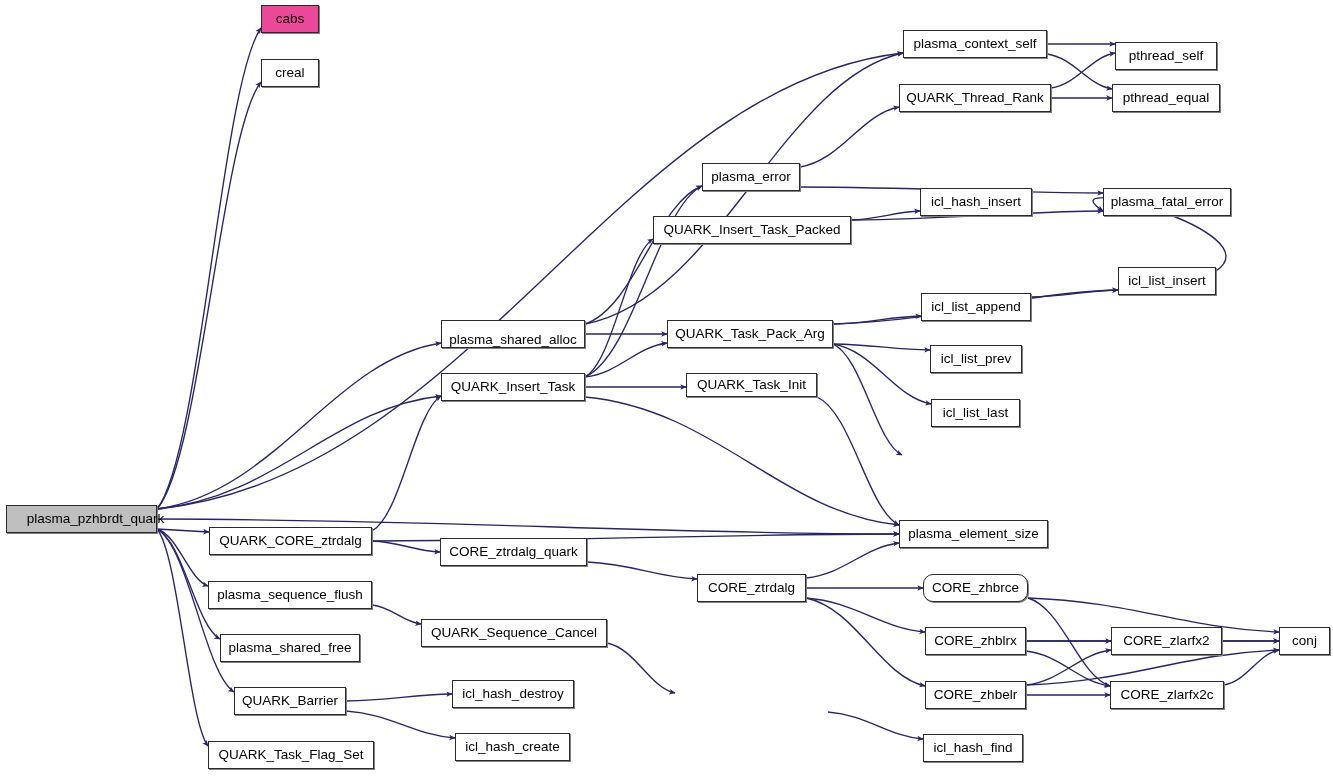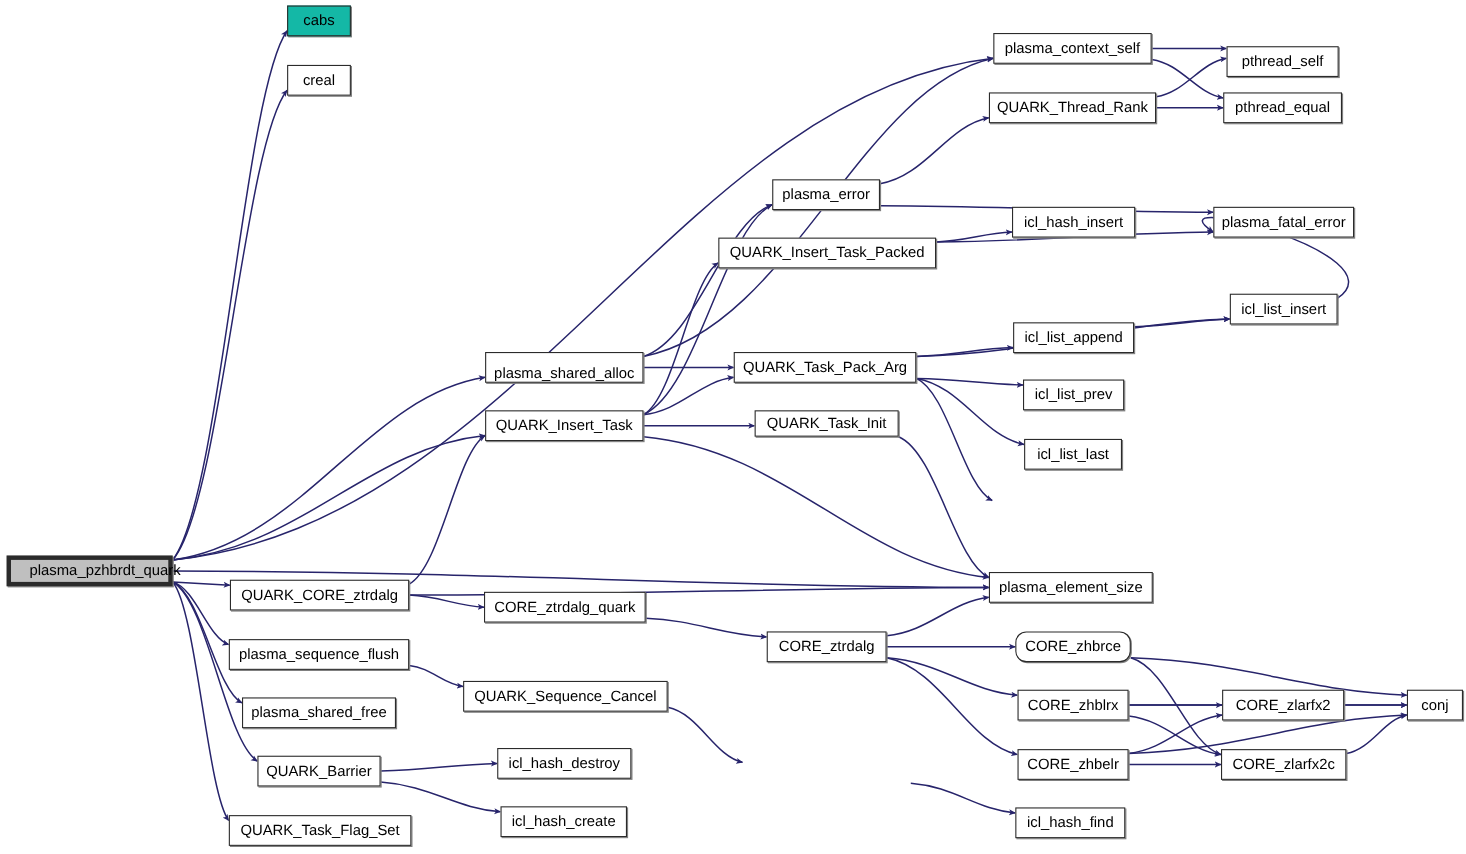--- a/index.html
+++ b/index.html
@@ -23,21 +23,21 @@
     justify-content:center;
     text-align:center;
     font-size:13.5px;
     line-height:1.12;
     white-space:pre;
     letter-spacing:0px;
     box-shadow:1px 1px 0 #808080;
   }
   .node.root{
     background:#bfbfbf;
-    border:4px solid #0f172a;
+    border:1px solid #0f172a;
     padding-left:28px;
   }
   .node .lbl{display:block;}
 </style>
 </head>
 <body>
 
 <div id="canvas">
   <svg id="edges" viewBox="0 0 1333 776" xmlns="http://www.w3.org/2000/svg">
       <defs>
@@ -98,21 +98,21 @@
       <path d="M1026,641 L1279,641" fill="none" stroke="#27246b" stroke-width="1.35" marker-end="url(#arrow)"></path>
       <path d="M1026,685 C1061.7,680.94 1078.7,654.06 1111,650" fill="none" stroke="#27246b" stroke-width="1.35" marker-end="url(#arrow)"></path>
       <path d="M1026,695 L1110,695" fill="none" stroke="#27246b" stroke-width="1.35" marker-end="url(#arrow)"></path>
       <path d="M1026,685 C1132.26,681.2579051383399 1182.86,653.7420948616601 1279,650" fill="none" stroke="#27246b" stroke-width="1.35" marker-end="url(#arrow)"></path>
       <path d="M1222,641 L1279,641" fill="none" stroke="#27246b" stroke-width="1.35" marker-end="url(#arrow)"></path>
       <path d="M1224,685 C1247.1,680.94 1258.1,654.06 1279,650" fill="none" stroke="#27246b" stroke-width="1.35" marker-end="url(#arrow)"></path>
       <path d="M346,701 C390.52,700.188 411.72,694.812 452,694" fill="none" stroke="#27246b" stroke-width="1.35" marker-end="url(#arrow)"></path>
       <path d="M346,711 C391.78,714.132 413.58,734.868 455,738" fill="none" stroke="#27246b" stroke-width="1.35" marker-end="url(#arrow)"></path>
     </svg>
 <div class="node root" style="left: 6px; top: 505px; width: 151px; height: 28px; background: rgb(191, 191, 191); border-color: rgb(43, 43, 43);"><span class="lbl">plasma_pzhbrdt_quark</span></div>
-    <div class="node" style="left: 261px; top: 5px; width: 58px; height: 28px; background: #14b8a6; border-color: rgb(43, 43, 43);"><span class="lbl">cabs</span></div>
+    <div class="node" style="left: 261px; top: 5px; width: 58px; height: 28px; background: #ec4899; border-color: rgb(43, 43, 43);"><span class="lbl">cabs</span></div>
     <div class="node" style="left: 261px; top: 59px; width: 58px; height: 28px; background: rgb(255, 255, 255); border-color: rgb(43, 43, 43);"><span class="lbl">creal</span></div>
     <div class="node" style="left: 903px; top: 30px; width: 144px; height: 28px; background: rgb(255, 255, 255); border-color: rgb(43, 43, 43);"><span class="lbl">plasma_context_self</span></div>
     <div class="node" style="left: 1115px; top: 30px; width: 102px; height: 28px; background: rgb(255, 255, 255); border-color: rgb(43, 43, 43); margin-top: 12px;"><span class="lbl">pthread_self</span></div>
     <div class="node" style="left: 899px; top: 84px; width: 152px; height: 28px; background: rgb(255, 255, 255); border-color: rgb(43, 43, 43);"><span class="lbl">QUARK_Thread_Rank</span></div>
     <div class="node" style="left: 1112px; top: 84px; width: 108px; height: 28px; background: rgb(255, 255, 255); border-color: rgb(43, 43, 43);"><span class="lbl">pthread_equal</span></div>
     <div class="node" style="left: 702px; top: 163px; width: 98px; height: 28px; background: rgb(255, 255, 255); border-color: rgb(43, 43, 43);"><span class="lbl">plasma_error</span></div>
     <div class="node" style="left: 920px; top: 188px; width: 112px; height: 28px; background: rgb(255, 255, 255); border-color: rgb(43, 43, 43);"><span class="lbl">icl_hash_insert</span></div>
     <div class="node" style="left: 1103px; top: 188px; width: 128px; height: 28px; background: rgb(255, 255, 255); border-color: rgb(43, 43, 43);"><span class="lbl">plasma_fatal_error</span></div>
     <div class="node" style="left: 653px; top: 216px; width: 198px; height: 28px; background: rgb(255, 255, 255); border-color: rgb(43, 43, 43);"><span class="lbl">QUARK_Insert_Task_Packed</span></div>
     <div class="node" style="left: 1118px; top: 267px; width: 98px; height: 28px; background: rgb(255, 255, 255); border-color: rgb(43, 43, 43);"><span class="lbl">icl_list_insert</span></div>

